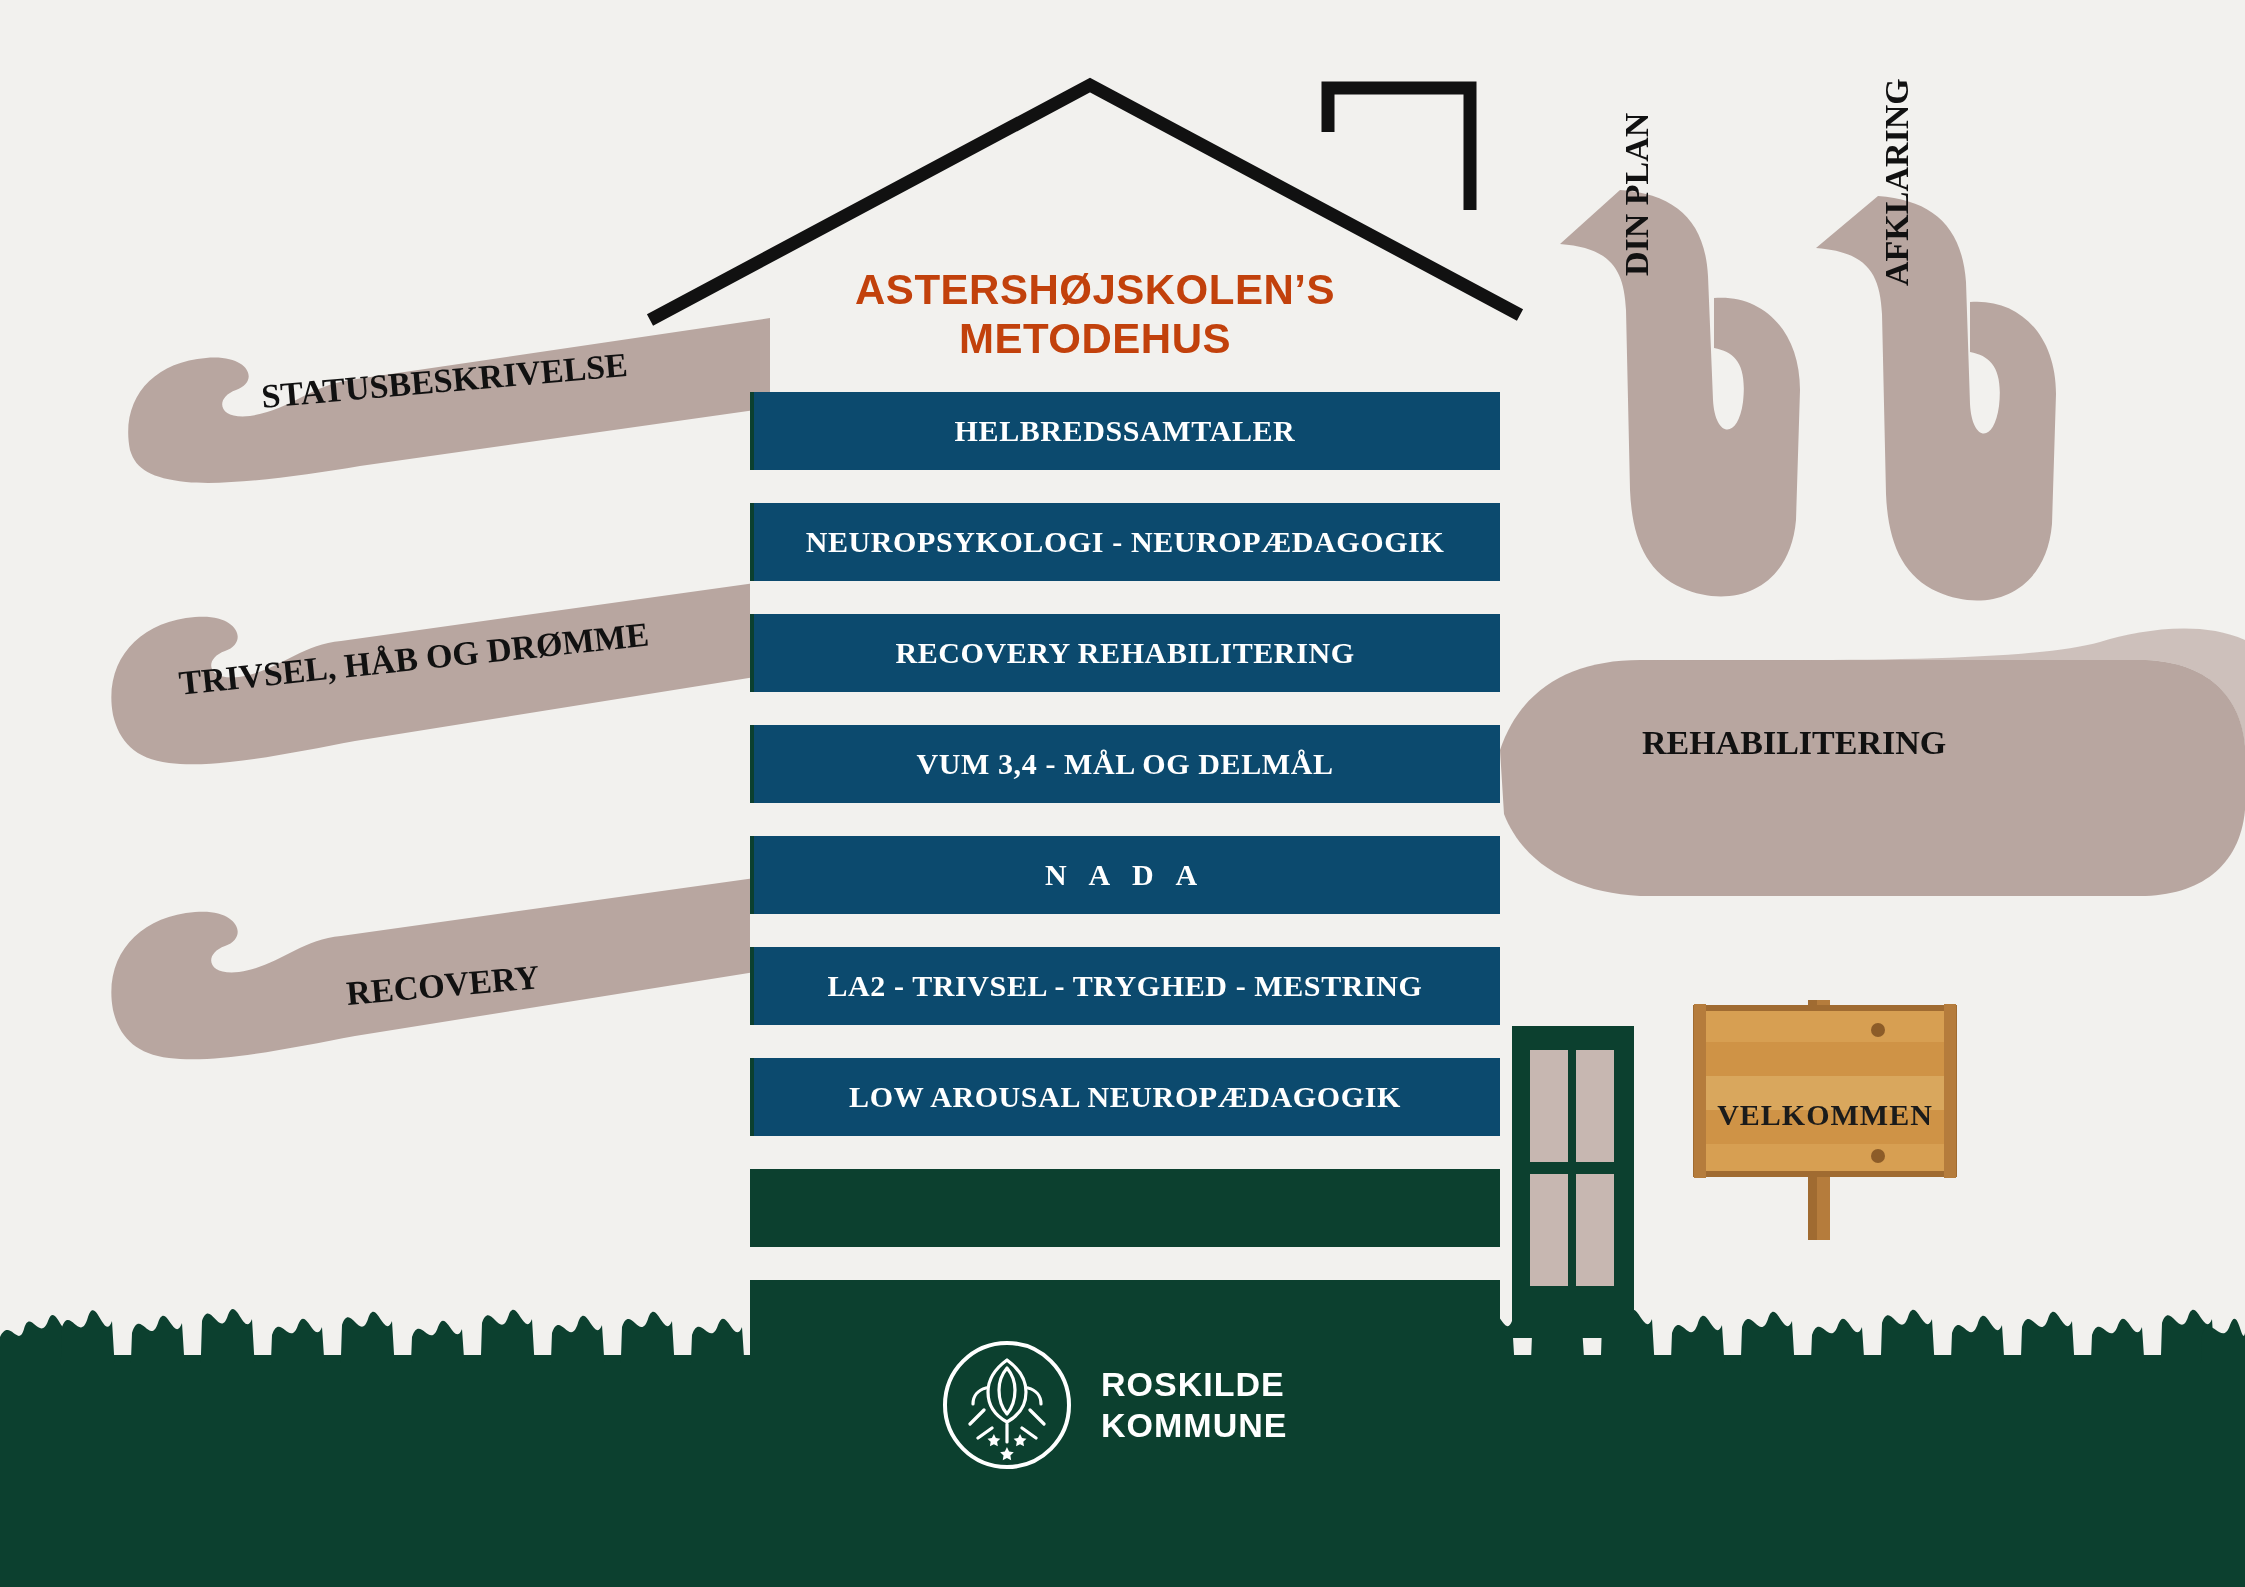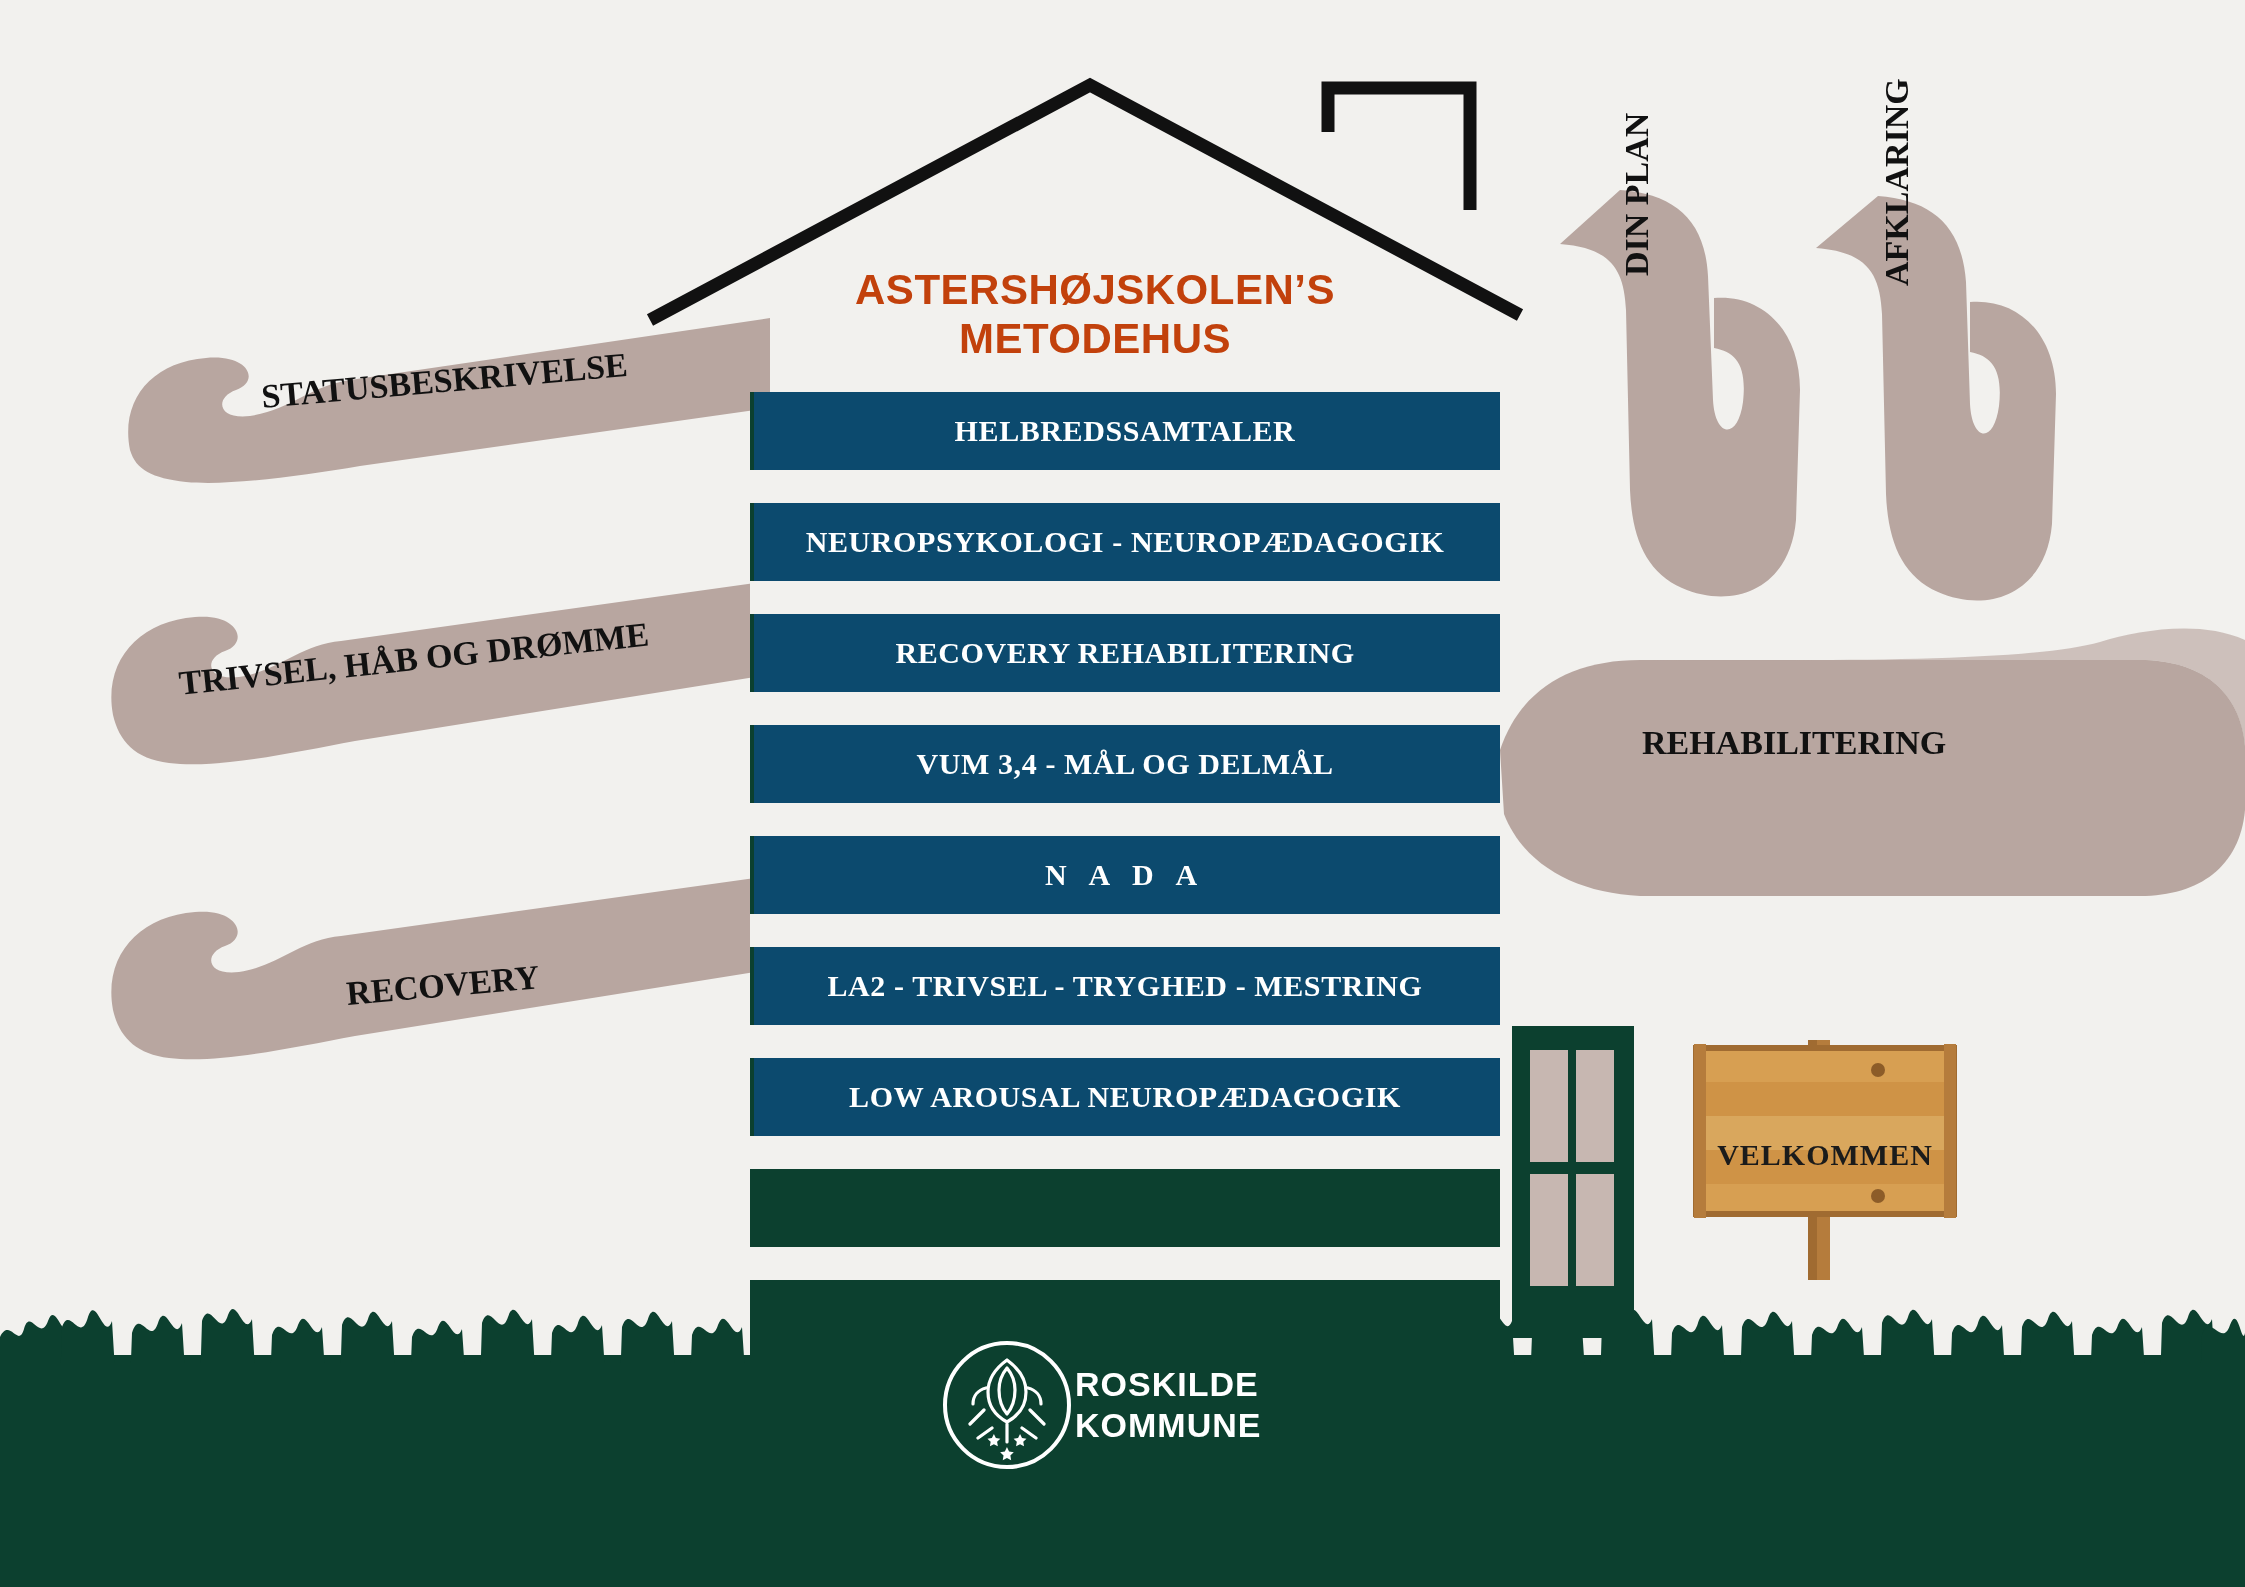--- a/index.html
+++ b/index.html
@@ -150,21 +150,21 @@
     left: 1508px;
     top: 1022px;
     width: 130px;
     height: 320px;
   }
 
   
   .sign {
     position: absolute;
     left: 1690px;
-    top: 1020px;
+    top: 980px;
     width: 270px;
     height: 260px;
   }
   .sign-text {
     position: absolute;
     left: 0;
     top: 118px;
     width: 270px;
     text-align: center;
     font-family: "Liberation Serif", serif;
@@ -176,20 +176,21 @@
 
   
   .logo {
     position: absolute;
     left: 940px;
     top: 1330px;
     width: 420px;
     height: 150px;
     display: flex;
     align-items: center;
+    gap: 26px;
   }
   .logo-text {
     color: #ffffff;
     font-family: "Liberation Sans", sans-serif;
     font-weight: bold;
     font-size: 34px;
     line-height: 1.2;
     letter-spacing: 1px;
   }
 </style>

